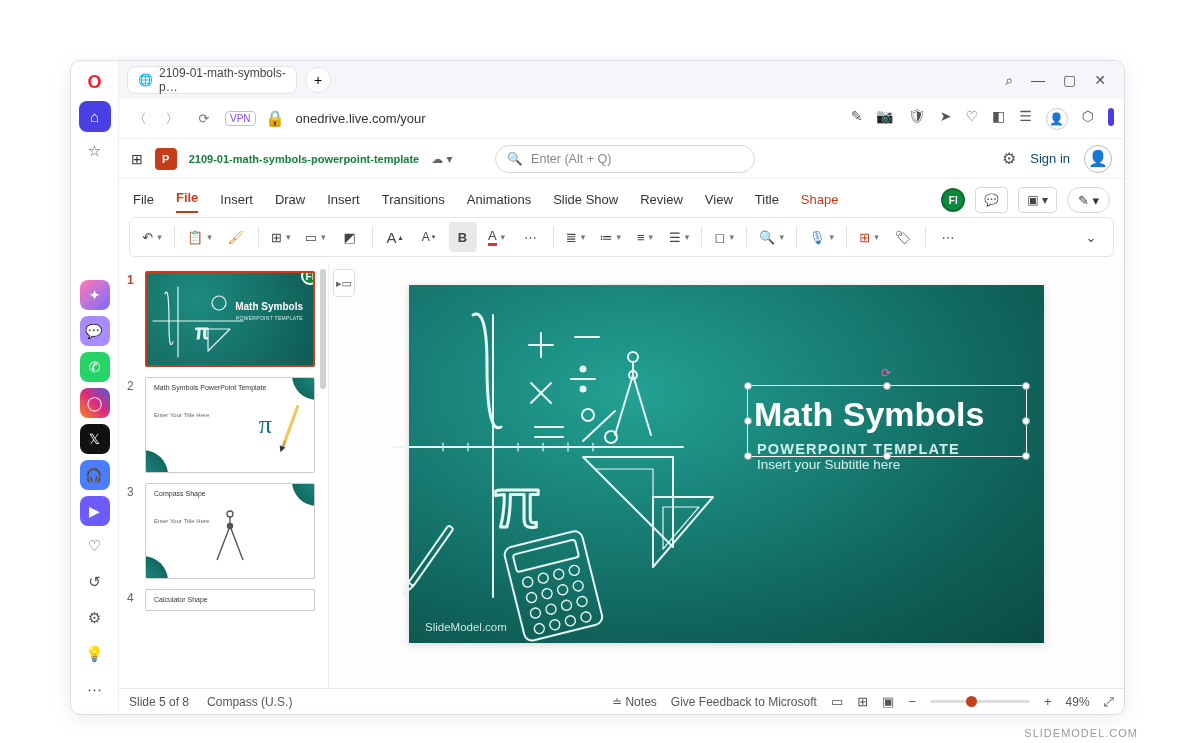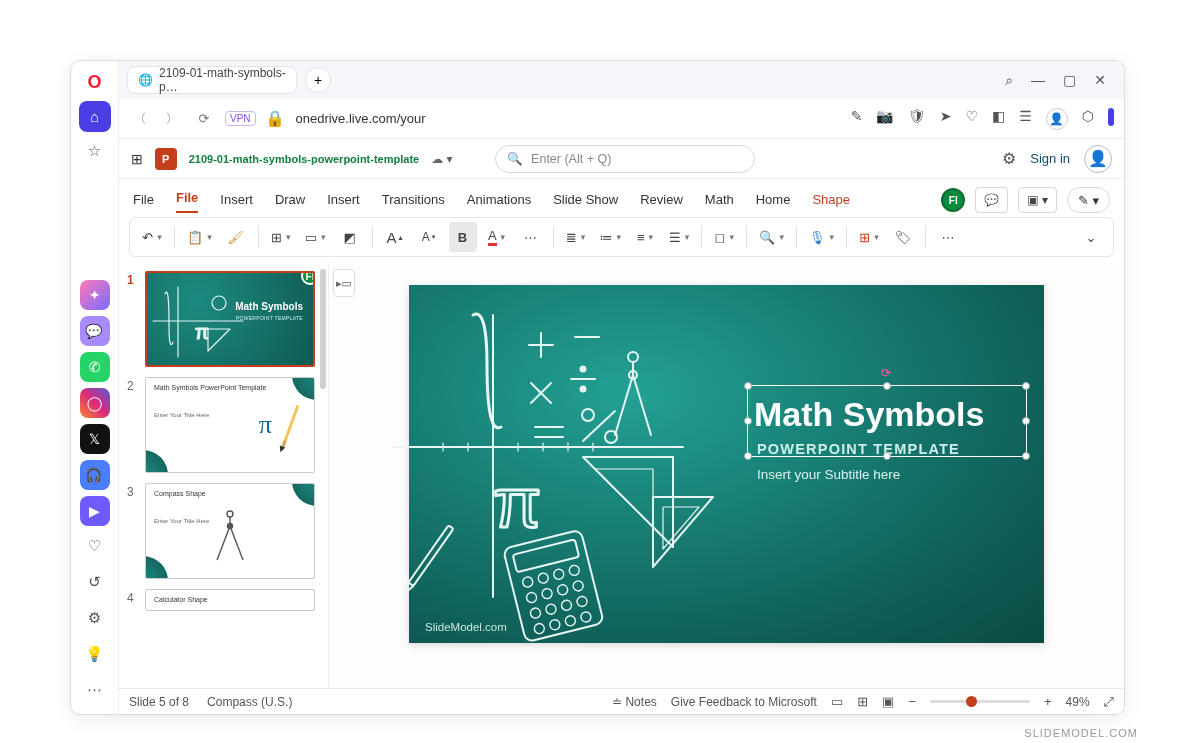--- a/index.html
+++ b/index.html
@@ -87,21 +87,21 @@
 .compass-sm { position:absolute; left:50%; top:22px; transform:translateX(-50%);}
 .scrollbar { position:absolute; right:2px; top:6px; width:6px; height:120px; background:#d0d0d0; border-radius:3px;}
 
 .canvas-area { flex:1; background:#fdfdfd; display:flex; align-items:flex-start; justify-content:center; padding:22px 18px 12px 18px; position:relative; overflow:hidden;}
 .outline-toggle { position:absolute; left:4px; top:6px; width:22px; height:28px; border:1px solid #ddd; border-radius:4px; display:flex; align-items:center; justify-content:center; font-size:11px; color:#666; cursor:pointer; background:#fff;}
 
 .slide { width:635px; height:358px; background: radial-gradient(ellipse at 35% 30%, #23a194, #0f6159 70%, #0b4a44); position:relative; box-shadow:0 2px 8px rgba(0,0,0,.15); }
 .math-art { position:absolute; left:14px; top:12px; width:330px; height:334px; }
 .slide-title { position:absolute; left:345px; top:110px; color:#fff; font-size:34px; font-weight:700; }
 .slide-sub { position:absolute; left:348px; top:156px; color:#cdeee9; font-size:14.5px; letter-spacing:1.2px; font-weight:600;}
-.slide-sub2 { position:absolute; left:348px; top:182px; color:#d9f2ee; font-size:13.5px; }
+.slide-sub2 { position:absolute; left:348px; top:172px; color:#d9f2ee; font-size:13.5px; }
 .watermark { position:absolute; left:16px; bottom:10px; color:#c8e7e2; font-size:11.5px;}
 .sel-box { position:absolute; border:1px solid #fff; }
 .sel-handle { position:absolute; width:8px; height:8px; background:#fff; border:1px solid #9aa; border-radius:50%;}
 .sel-rot { position:absolute; width:12px; height:12px; top:-20px; left:50%; transform:translateX(-50%); color:#f5a; font-size:12px;}
 
 
 .status { height:26px; border-top:1px solid #e8e8e8; display:flex; align-items:center; padding:0 10px; font-size:12px; color:#555; gap:18px;}
 .status .sright { margin-left:auto; display:flex; align-items:center; gap:14px;}
 .zoom-track { width:100px; height:3px; background:#ddd; border-radius:2px; position:relative;}
 .zoom-thumb { position:absolute; left:36px; top:-4px; width:11px; height:11px; background:#c43e1c; border-radius:50%;}
@@ -194,22 +194,22 @@
     <div class="ribbon-tabs">
       <span class="rt">File</span>
       <span class="rt active">File</span>
       <span class="rt">Insert</span>
       <span class="rt">Draw</span>
       <span class="rt">Insert</span>
       <span class="rt">Transitions</span>
       <span class="rt">Animations</span>
       <span class="rt">Slide Show</span>
       <span class="rt">Review</span>
-      <span class="rt">Math</span>
-      <span class="rt">Home</span>
+      <span class="rt">View</span>
+      <span class="rt">Title</span>
       <span class="rt shape">Shape</span>
       <div class="ribbon-right">
         <span class="presence">FI</span>
         <span class="rbtn">💬</span>
         <span class="rbtn">▣ ▾</span>
         <span class="editbtn">✎ ▾</span>
       </div>
     </div>
 
     <div class="ribbon">

